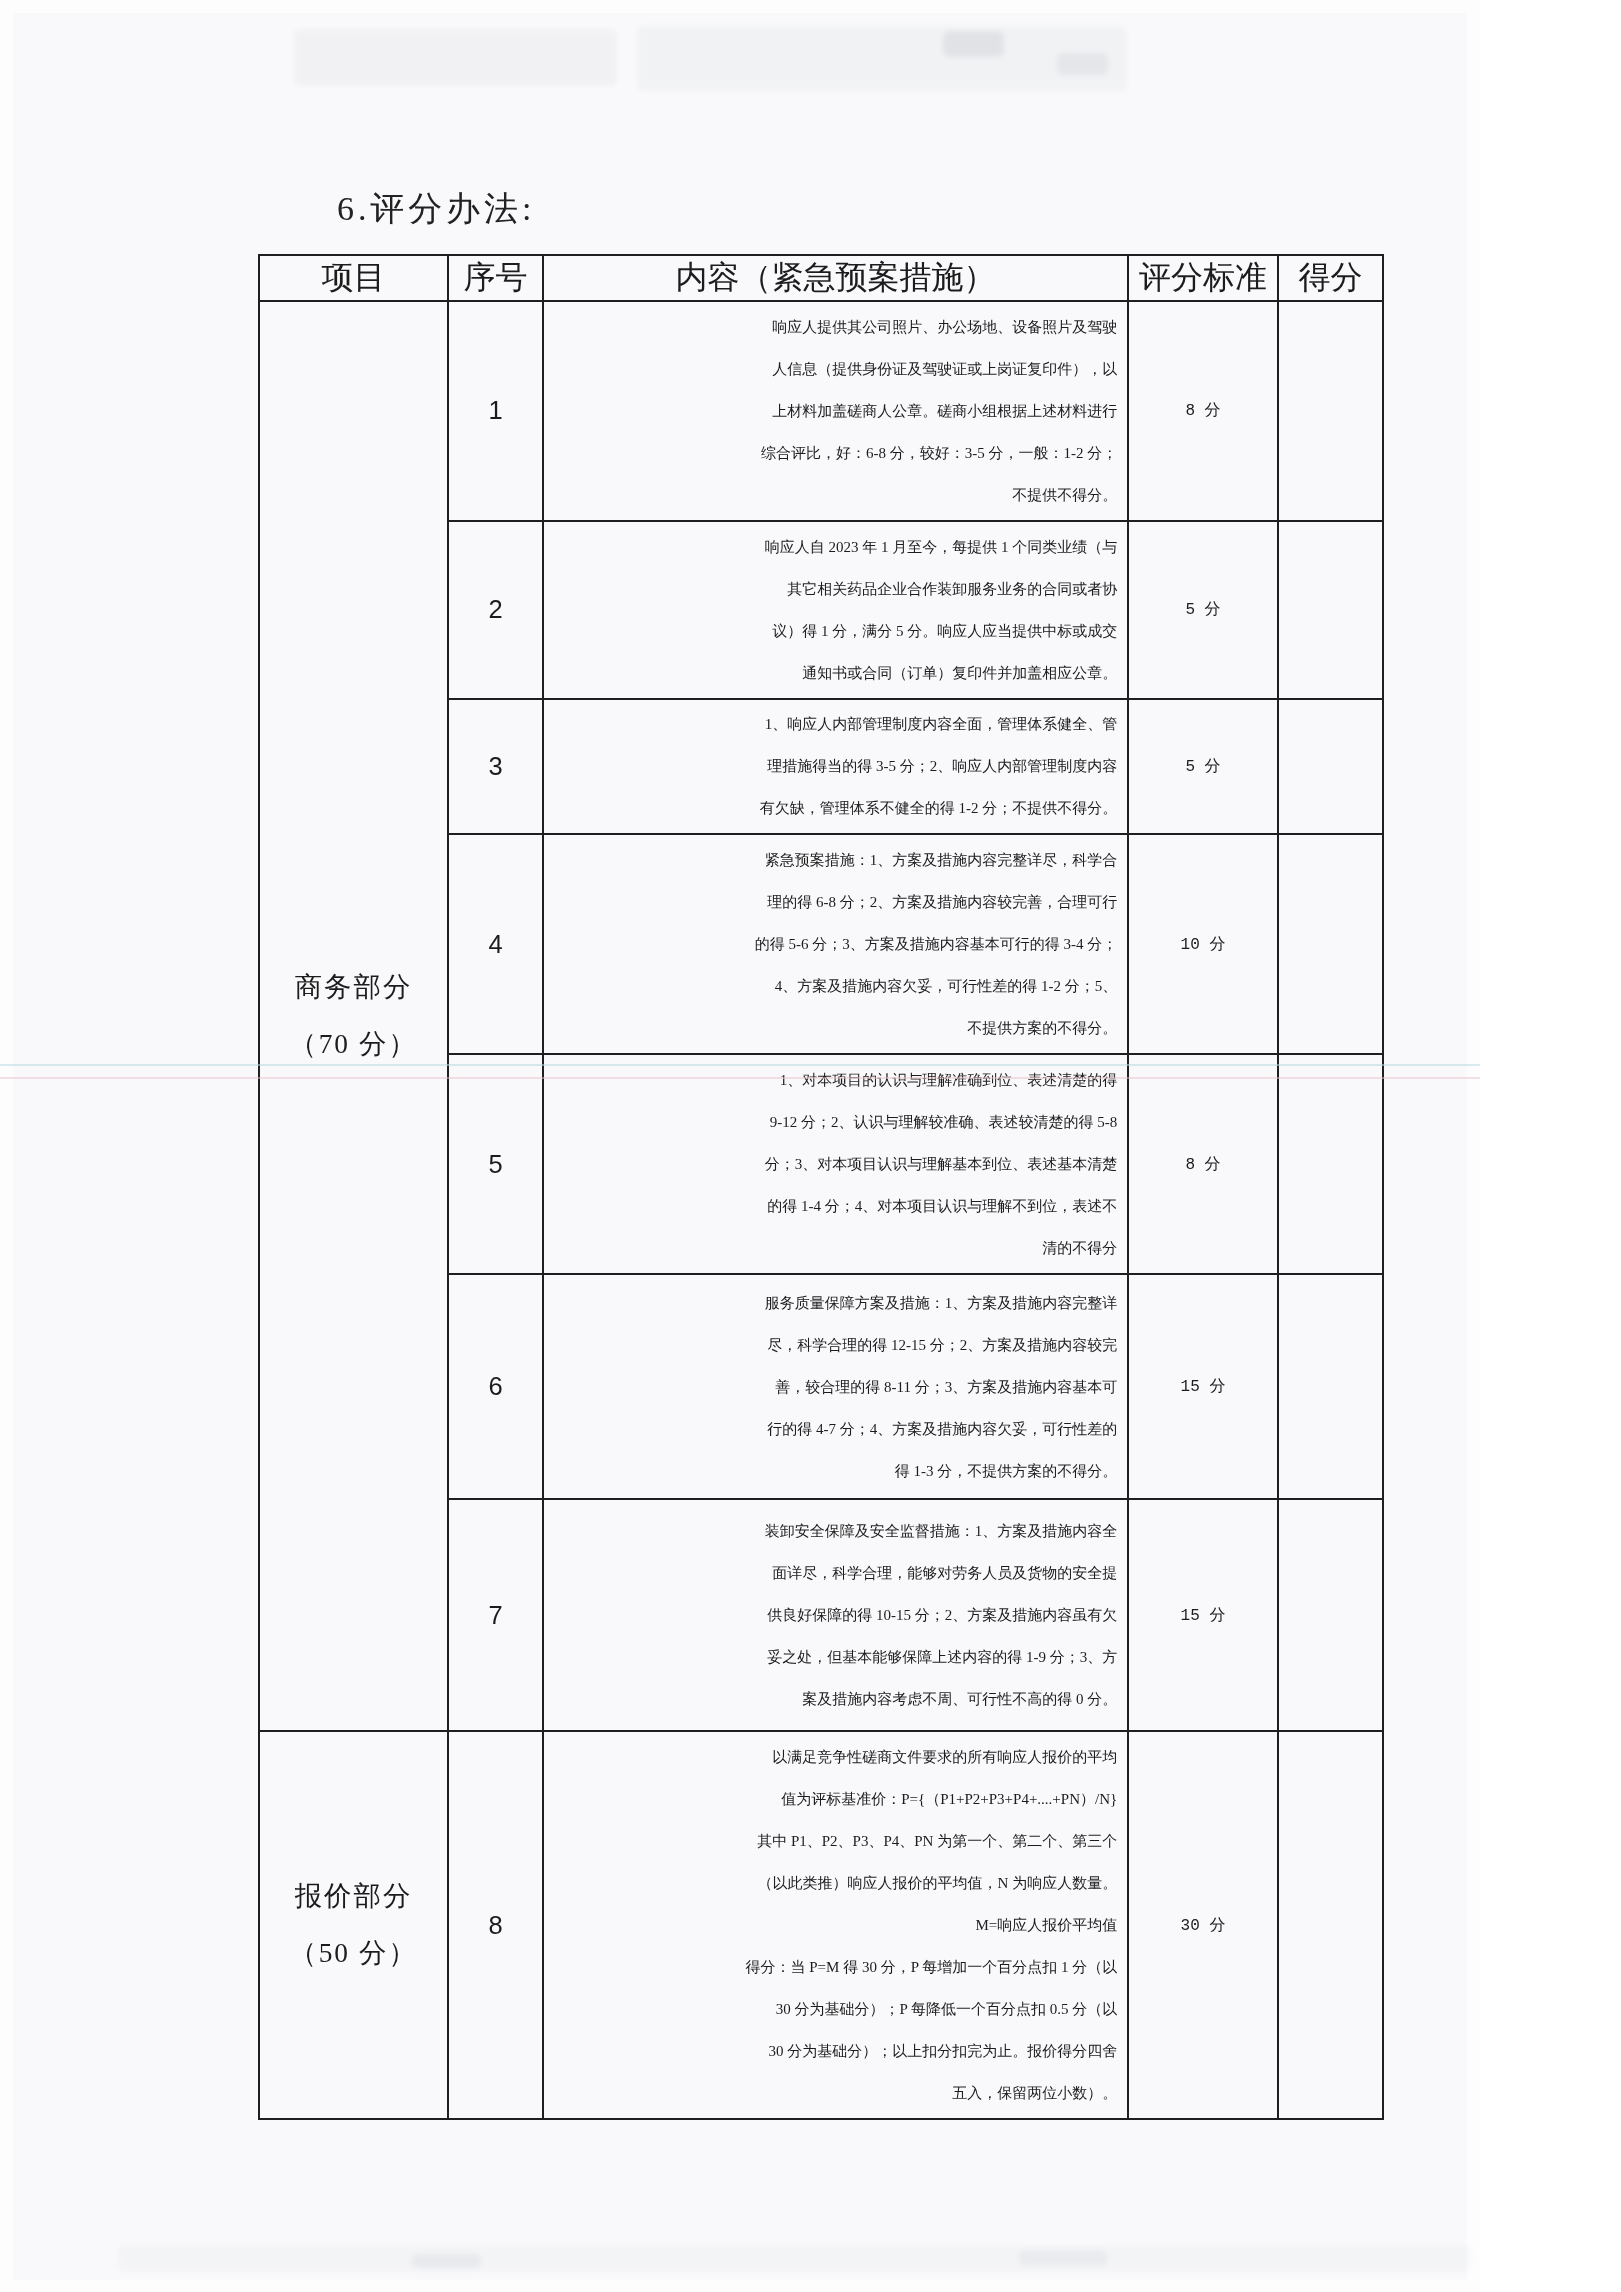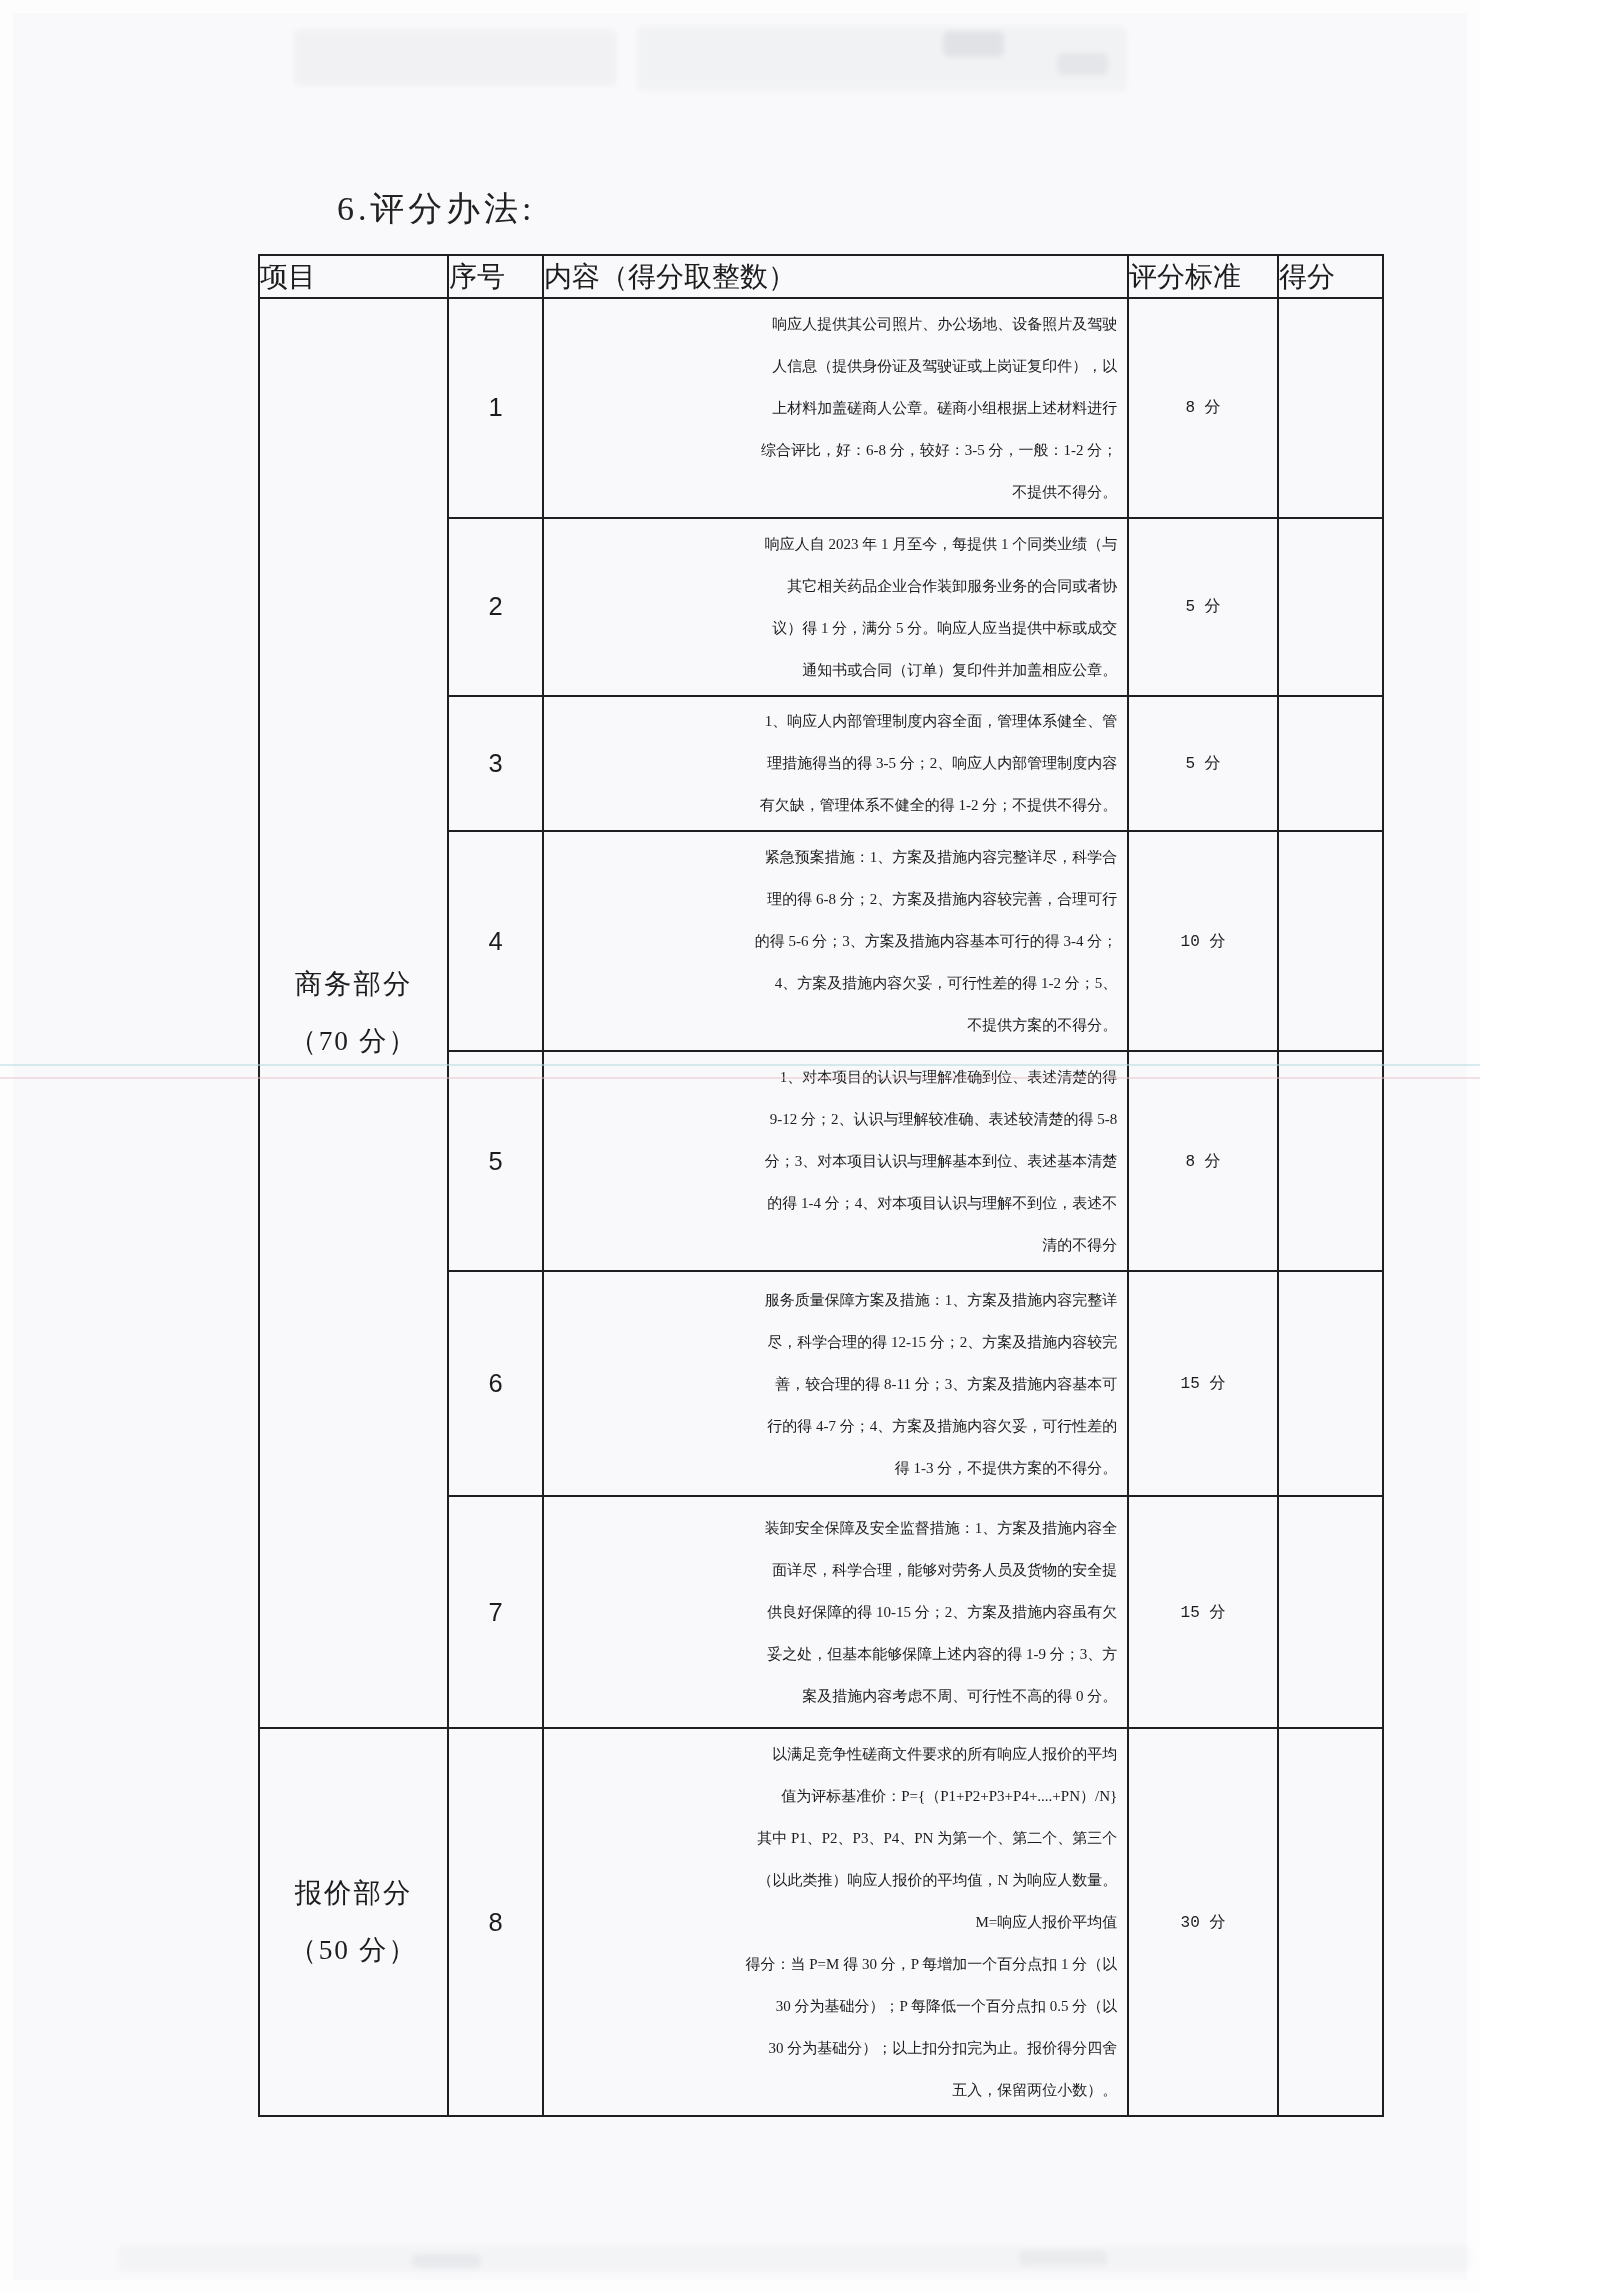--- a/index.html
+++ b/index.html
@@ -17,21 +17,21 @@
   }
   table.score-table{
     position:absolute;left:258px;top:254px;width:1124px;
     border-collapse:collapse;table-layout:fixed;
   }
   table.score-table,
   table.score-table td,
   table.score-table th{border:2px solid #1f1f1f;}
   table.score-table{border-width:2.9px;}
   th,td{padding:0;vertical-align:middle;}
-  th{font-weight:normal;font-size:28px;text-align:left;}
+  th{font-weight:normal;font-size:32px;text-align:center;}
   tr.hdr{height:43px;}
   tr.r1{height:213px;} tr.r2{height:169px;} tr.r3{height:135px;}
   tr.r4{height:220px;} tr.r5{height:214px;} tr.r6{height:225px;}
   tr.r7{height:232px;} tr.r8{height:382px;}
   td.group{
     text-align:center;font-size:27.4px;line-height:57px;
     white-space:pre-line;letter-spacing:2px;border-radius:8px;
   }
   td.idx{
     text-align:center;font-size:25.5px;
@@ -97,21 +97,21 @@
       <col style="width:189px">
         <col style="width:95px">
         <col style="width:585px">
       <col style="width:150px">
         <col style="width:105px">
     </colgroup>
     <tbody>
         <tr class="hdr">
       <th>项目</th>
       <th>序号</th>
-      <th>内容（得分取整数）</th>
+      <th>内容（紧急预案措施）</th>
       <th>评分标准</th>
       <th>得分</th>
     </tr>
     <tr class="r1">
       <td class="group" rowspan="7">商务部分
 （70 分）</td>
       <td class="idx">1</td>
       <td class="content">响应人提供其公司照片、办公场地、设备照片及驾驶
 人信息（提供身份证及驾驶证或上岗证复印件），以
 上材料加盖磋商人公章。磋商小组根据上述材料进行

